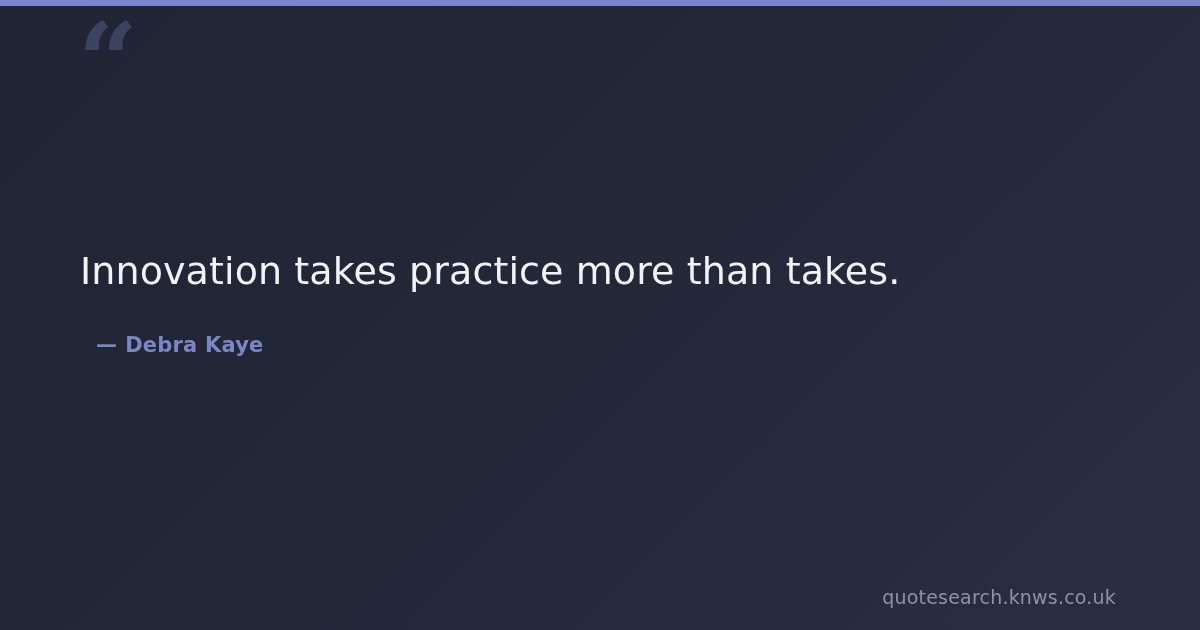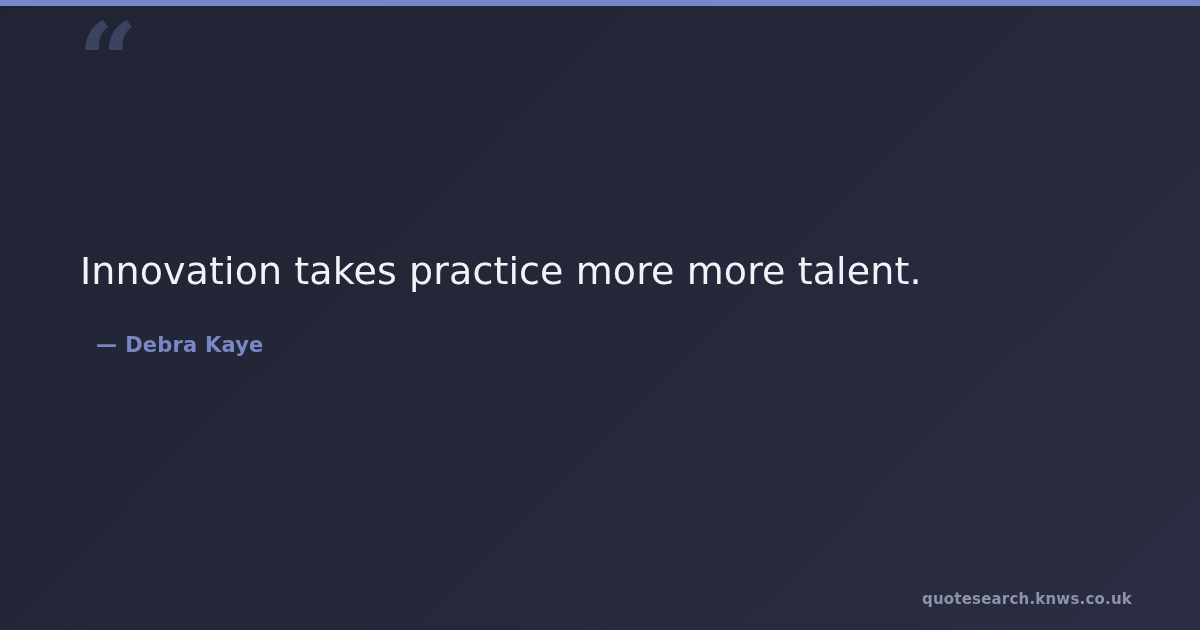--- a/index.html
+++ b/index.html
@@ -75,40 +75,40 @@
     white-space: nowrap;
   }
 
   .attribution .dash {
     display: inline-block;
     margin-right: 8px;
   }
 
   .footer {
     position: absolute;
-    right: 68px;
+    right: 84px;
     bottom: 22px;
     font-family: "DejaVu Sans", sans-serif;
-    font-size: 15px;
-    font-weight: 700;
+    font-size: 19px;
+    font-weight: 400;
     color: #8d93a8;
     letter-spacing: 0.2px;
   }
 </style>
 </head>
 <body>
 
 <div class="card">
 
   <div class="accent-bar"></div>
 
   <div class="quote-mark">“</div>
 
   <div class="content">
-    <p class="quote-text">Innovation takes practice more more talent.</p>
+    <p class="quote-text">Innovation takes practice more than takes.</p>
 
     <p class="attribution">
       <span class="dash">—</span><span>Debra Kaye</span>
     </p>
   </div>
 
   <div class="footer">quotesearch.knws.co.uk</div>
 
 </div>
 

